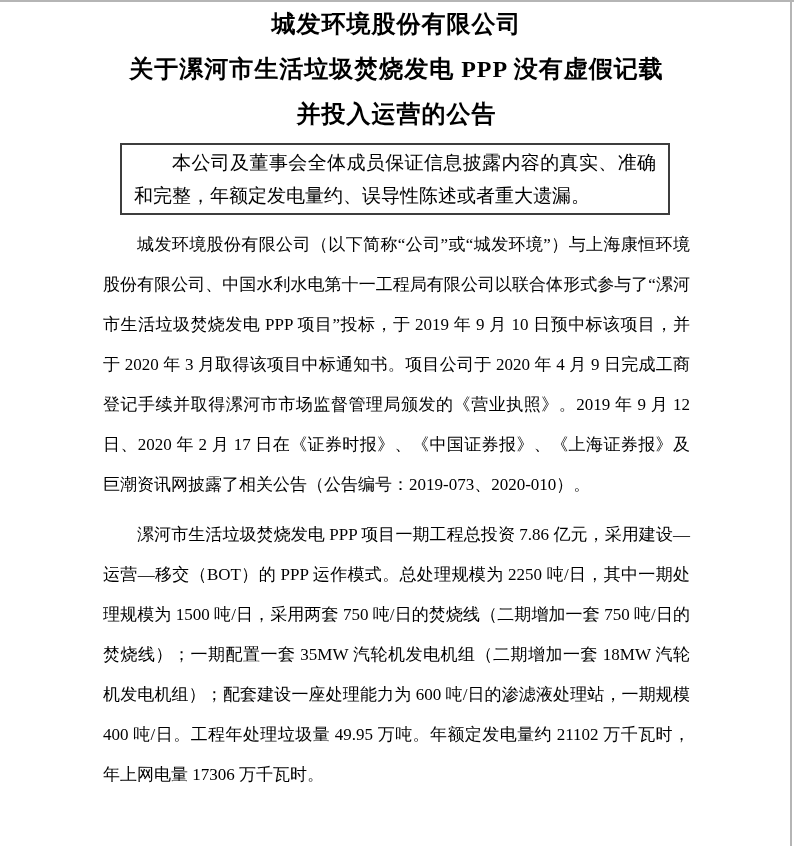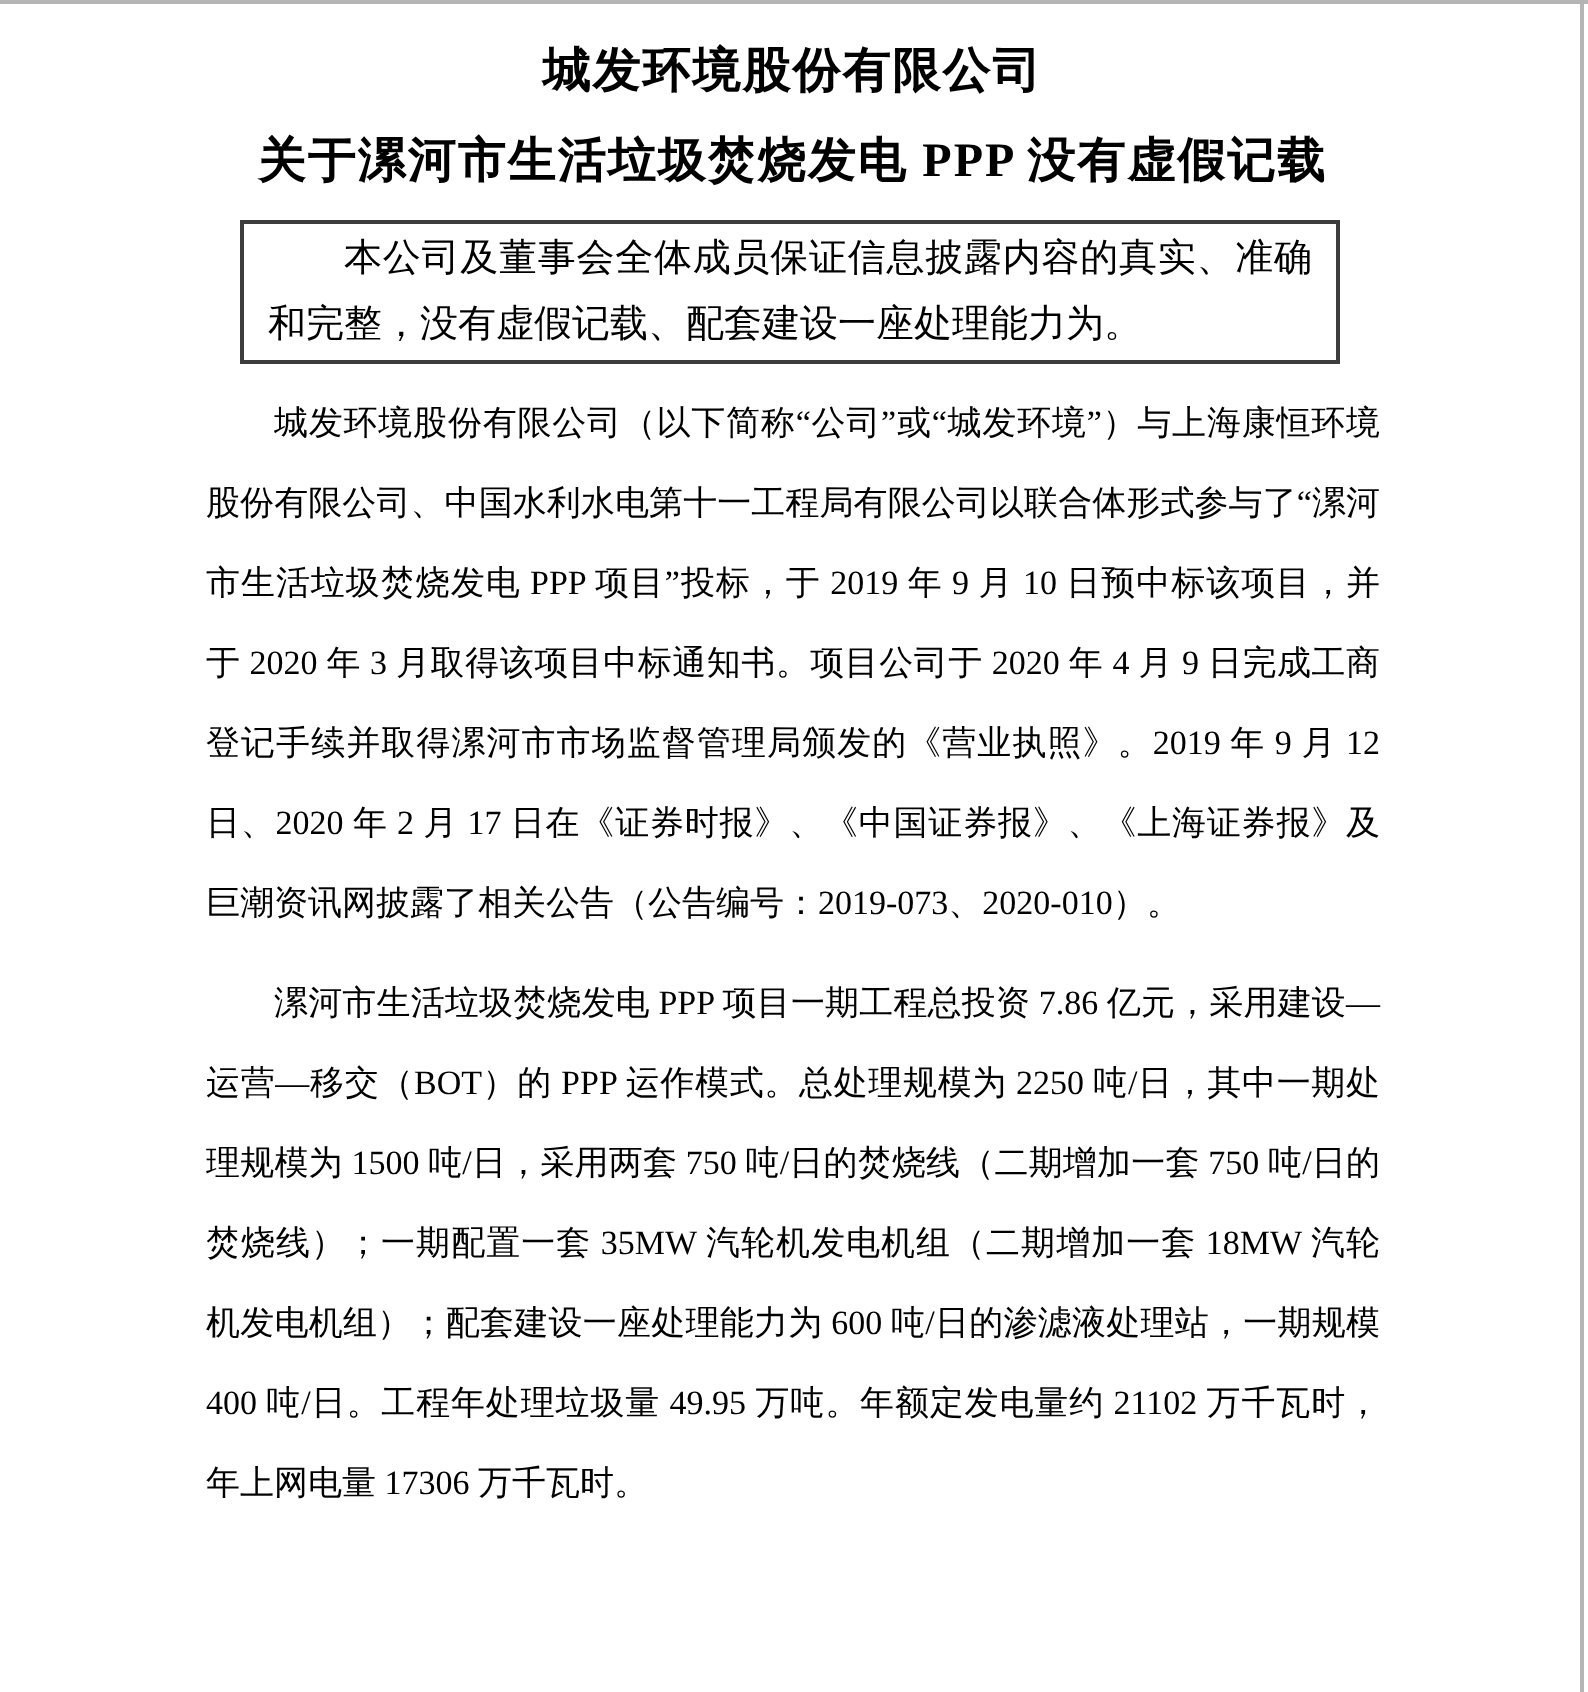--- a/index.html
+++ b/index.html
@@ -31,21 +31,21 @@
     height: 846px;
     background: #b5b5b5;
   }
   .content {
     position: absolute;
     top: 0;
     left: 103px;
     width: 587px;
   }
   .title-block {
-    padding-top: 14px;
+    padding-top: 2px;
   }
   .title-line {
     font-size: 24px;
     font-weight: 700;
     line-height: 45px;
     text-align: center;
     letter-spacing: 1px;
   }
   .disclaimer-box {
     margin: 6px 20px 0 17px;
@@ -80,24 +80,25 @@
 <body>
 
 <div class="page-edge-top"></div>
 <div class="page-edge-right"></div>
 
 <div class="content">
 
   <div class="title-block">
     <div class="title-line">城发环境股份有限公司</div>
     <div class="title-line">关于漯河市生活垃圾焚烧发电 PPP 没有虚假记载</div>
+    <div class="title-line">并投入运营的公告</div>
   </div>
 
   <div class="disclaimer-box">
-    <p class="disclaimer-text">本公司及董事会全体成员保证信息披露内容的真实、准确和完整，没有虚假记载、配套建设一座处理能力为。</p>
+    <p class="disclaimer-text">本公司及董事会全体成员保证信息披露内容的真实、准确和完整，年额定发电量约、误导性陈述或者重大遗漏。</p>
   </div>
 
 
   <p class="paragraph">城发环境股份有限公司（以下简称“公司”或“城发环境”）与上海康恒环境股份有限公司、中国水利水电第十一工程局有限公司以联合体形式参与了“漯河市生活垃圾焚烧发电 PPP 项目”投标，于 2019 年 9 月 10 日预中标该项目，并于 2020 年 3 月取得该项目中标通知书。项目公司于 2020 年 4 月 9 日完成工商登记手续并取得漯河市市场监督管理局颁发的《营业执照》。2019 年 9 月 12 日、2020 年 2 月 17 日在《证券时报》、《中国证券报》、《上海证券报》及巨潮资讯网披露了相关公告（公告编号：2019-073、2020-010）。</p>
 
   <p class="paragraph">漯河市生活垃圾焚烧发电 PPP 项目一期工程总投资 7.86 亿元，采用建设—运营—移交（BOT）的 PPP 运作模式。总处理规模为 2250 吨/日，其中一期处理规模为 1500 吨/日，采用两套 750 吨/日的焚烧线（二期增加一套 750 吨/日的焚烧线）；一期配置一套 35MW 汽轮机发电机组（二期增加一套 18MW 汽轮机发电机组）；配套建设一座处理能力为 600 吨/日的渗滤液处理站，一期规模 400 吨/日。工程年处理垃圾量 49.95 万吨。年额定发电量约 21102 万千瓦时，年上网电量 17306 万千瓦时。</p>
 
 </div>
 
 </body></html>

